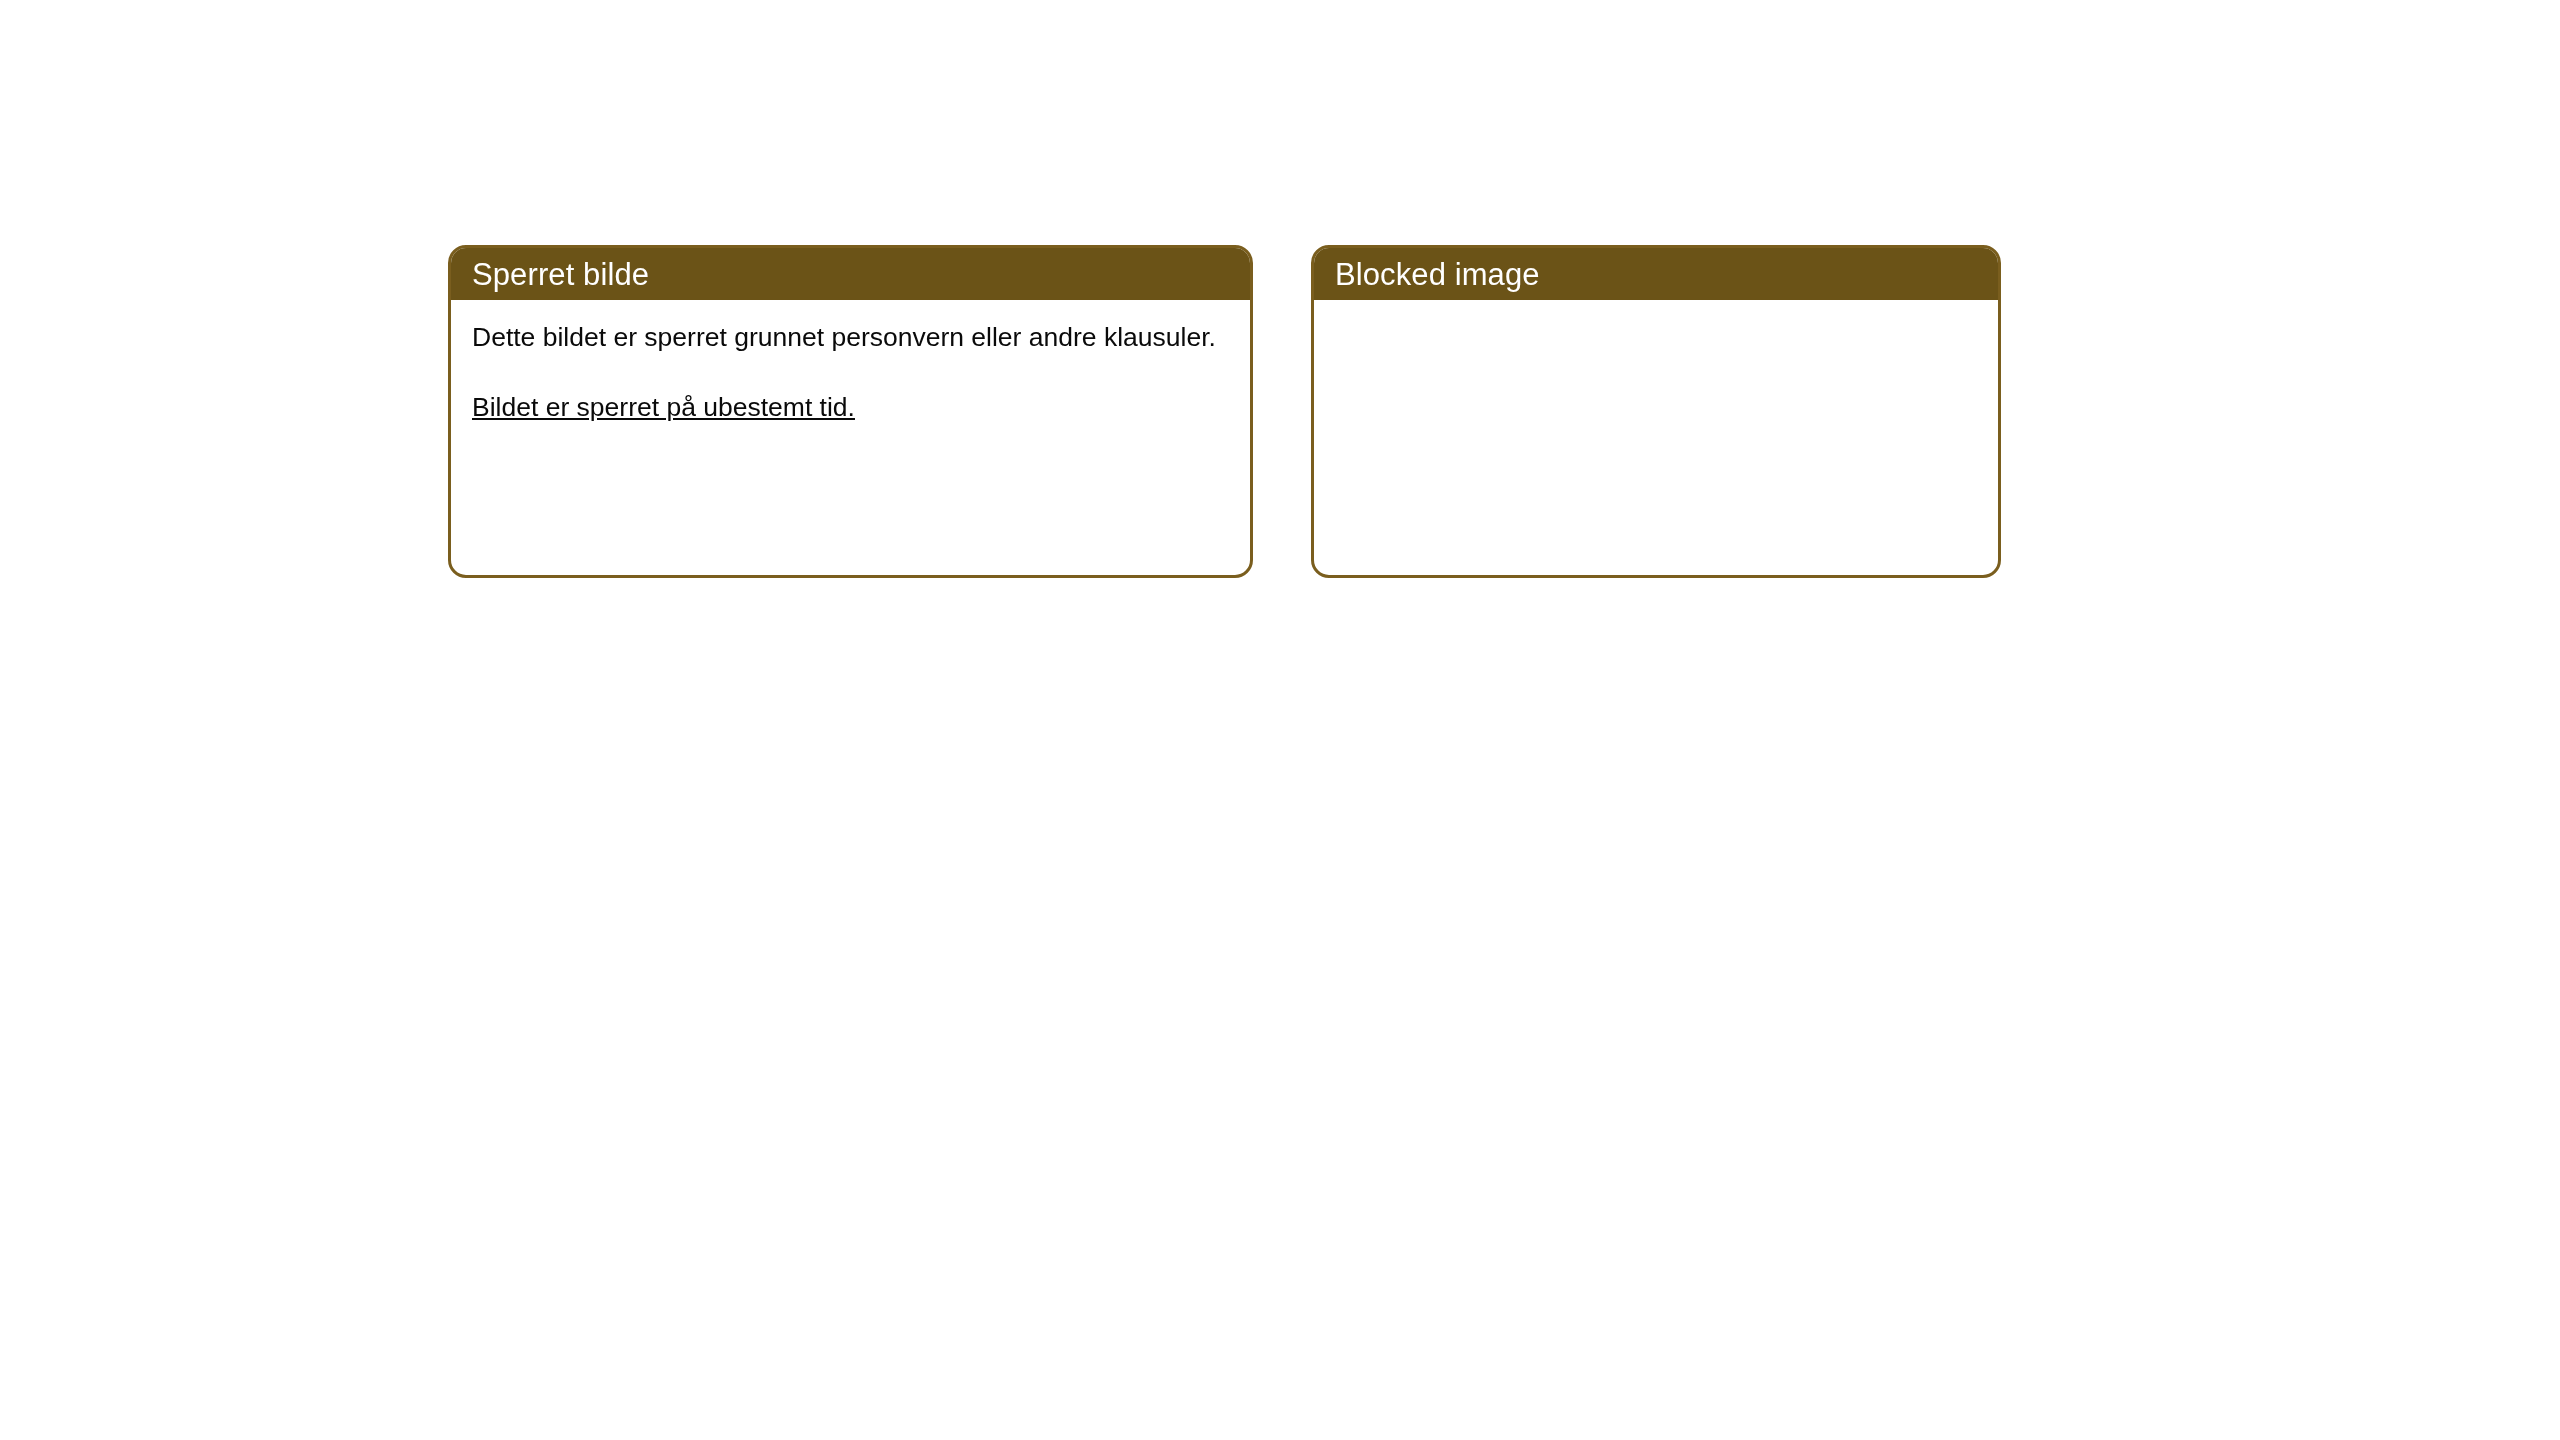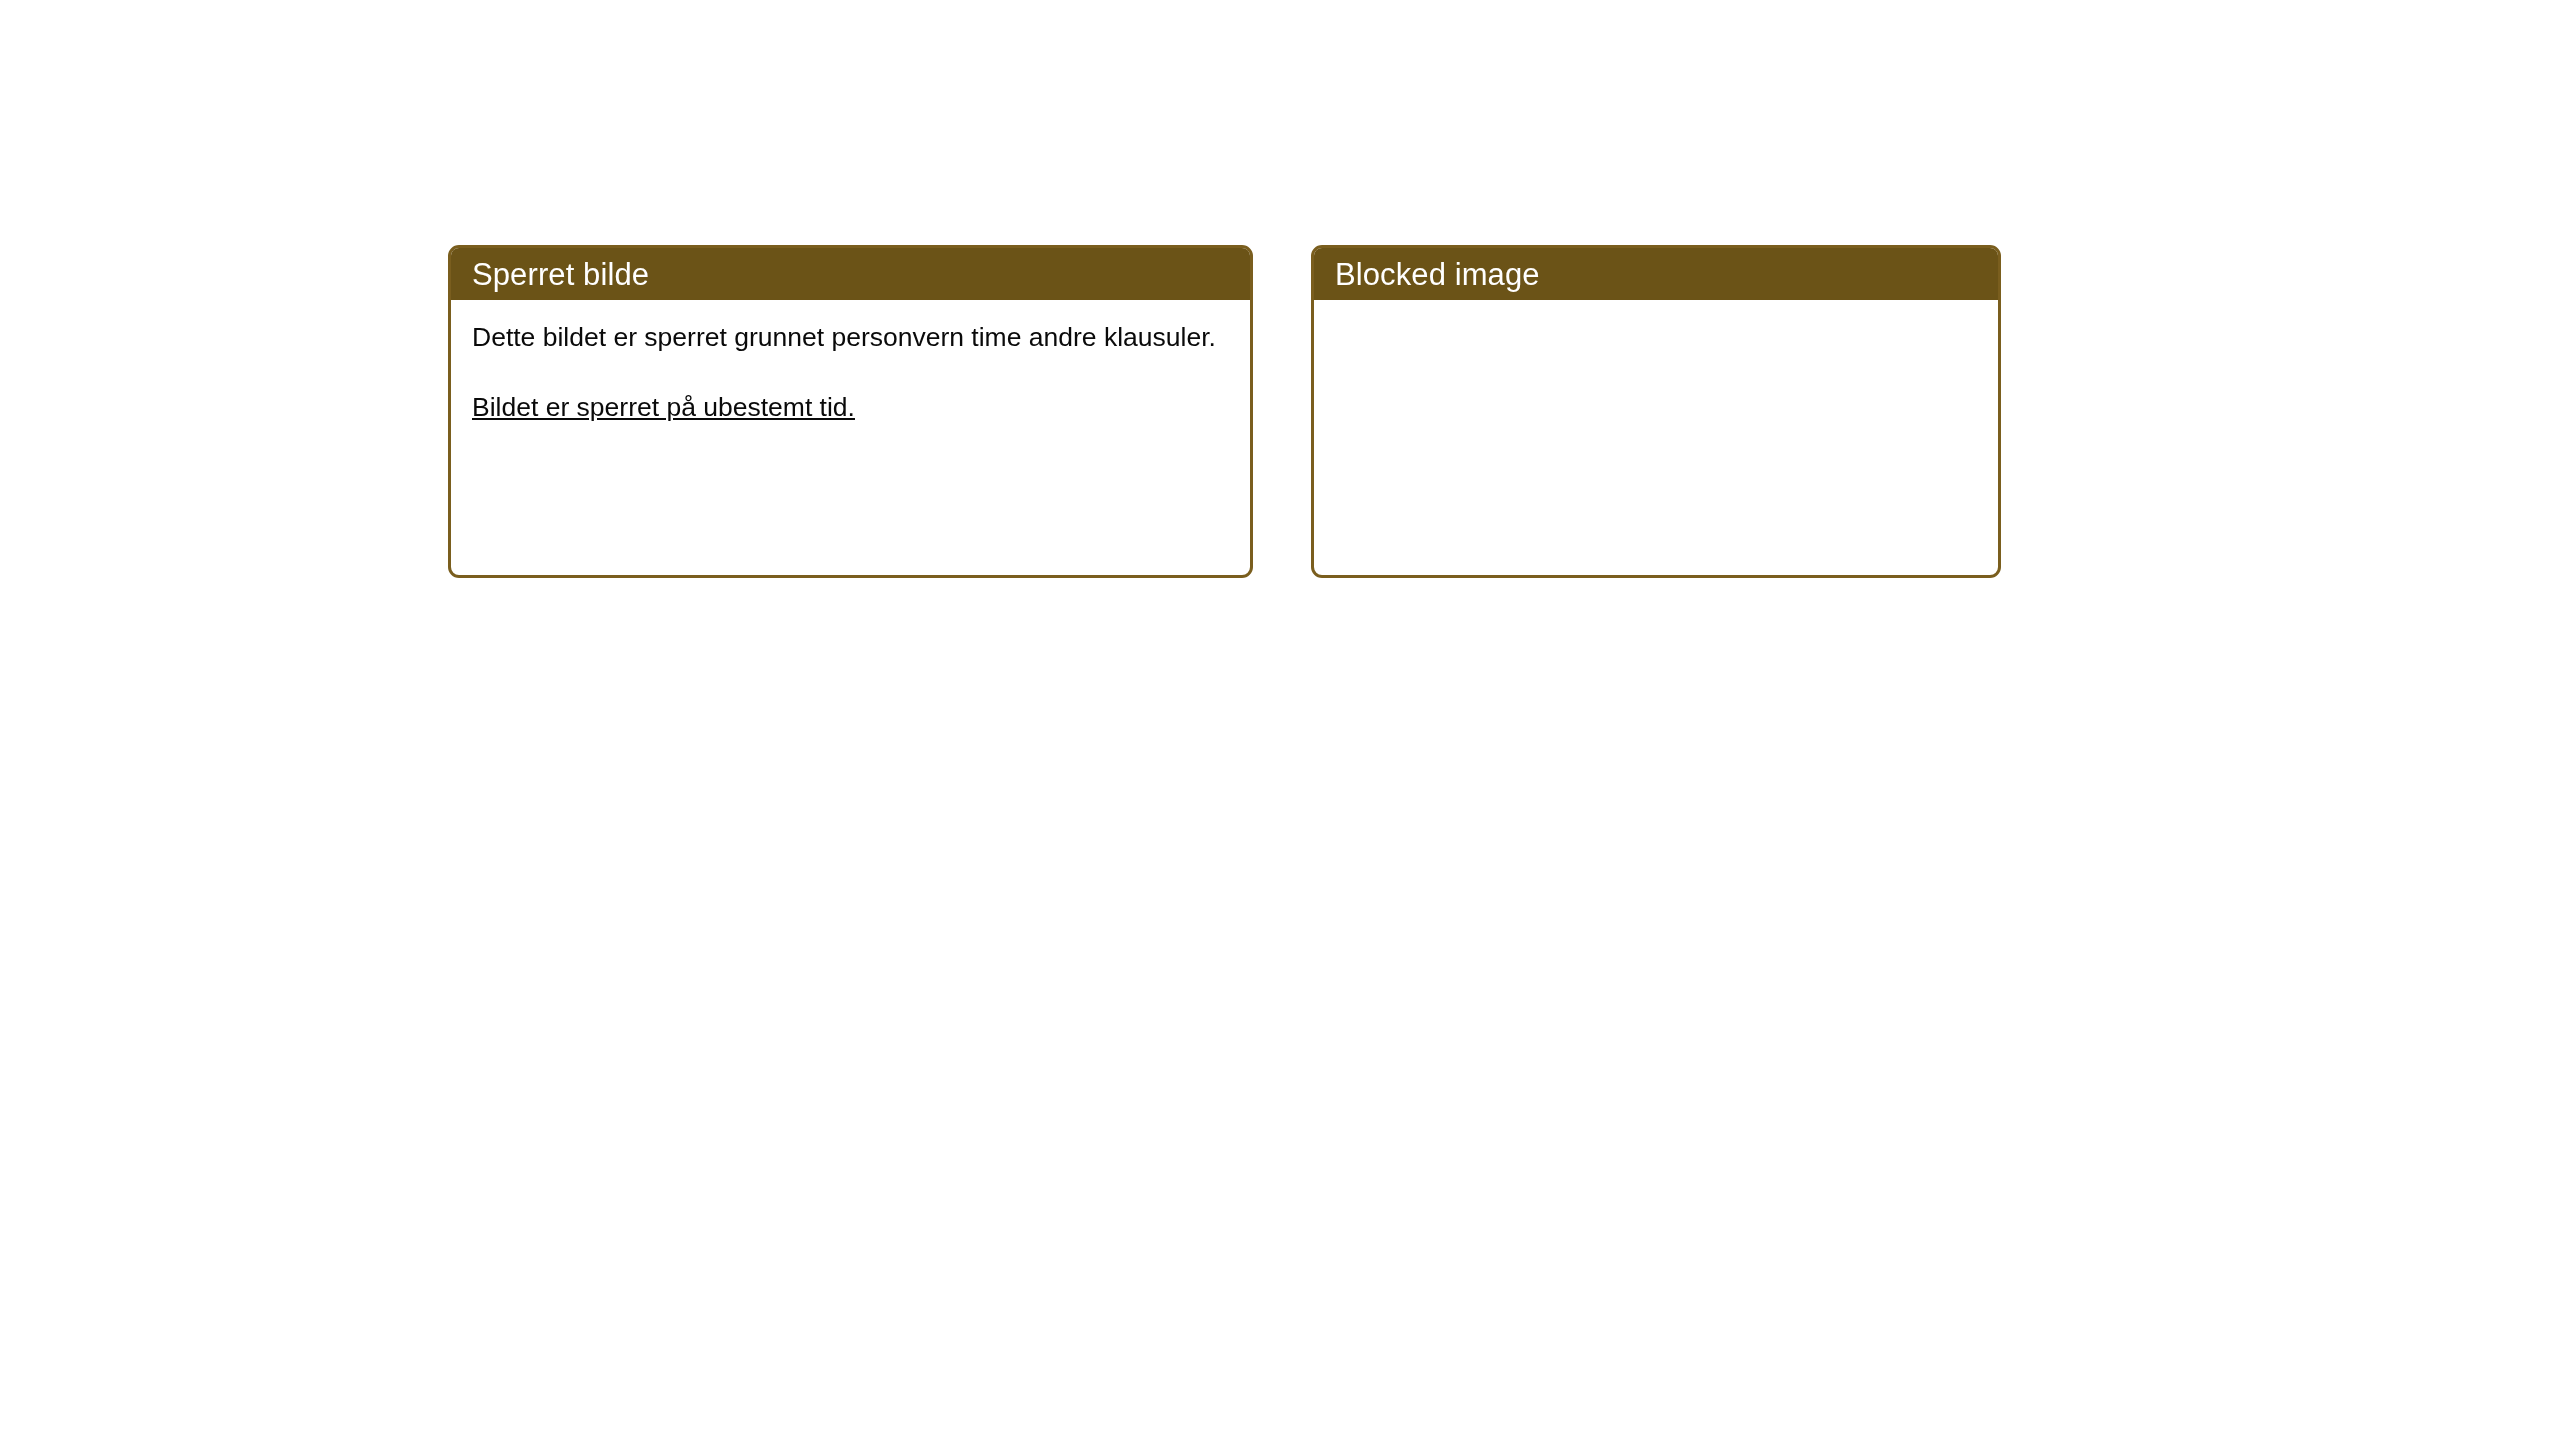--- a/index.html
+++ b/index.html
@@ -23,21 +23,21 @@
     display: flex;
     flex-direction: row;
     align-items: flex-start;
     gap: 58px;
   }
 
   .notice-card {
     box-sizing: border-box;
     background: #ffffff;
     border: 3px solid #7a5e1e;
-    border-radius: 11px;
+    border-radius: 18px;
     overflow: hidden;
     height: 333px;
     display: flex;
     flex-direction: column;
   }
   .notice-card.card-no {
     width: 805px;
   }
   .notice-card.card-en {
     width: 690px;
@@ -79,21 +79,21 @@
 </head>
 <body>
 
 <div id="notice-area">
 
   <section class="notice-card card-no">
     <div class="card-header">
       <span class="card-title">Sperret bilde</span>
     </div>
     <div class="card-body">
-      <p class="card-paragraph">Dette bildet er sperret grunnet personvern time andre klausuler.</p>
+      <p class="card-paragraph">Dette bildet er sperret grunnet personvern eller andre klausuler.</p>
       <p class="card-paragraph spaced">Bildet er sperret på ubestemt tid.</p>
     </div>
   </section>
 
   <section class="notice-card card-en">
     <div class="card-header">
       <span class="card-title">Blocked image</span>
     </div>
     <div class="card-body">
     </div>

